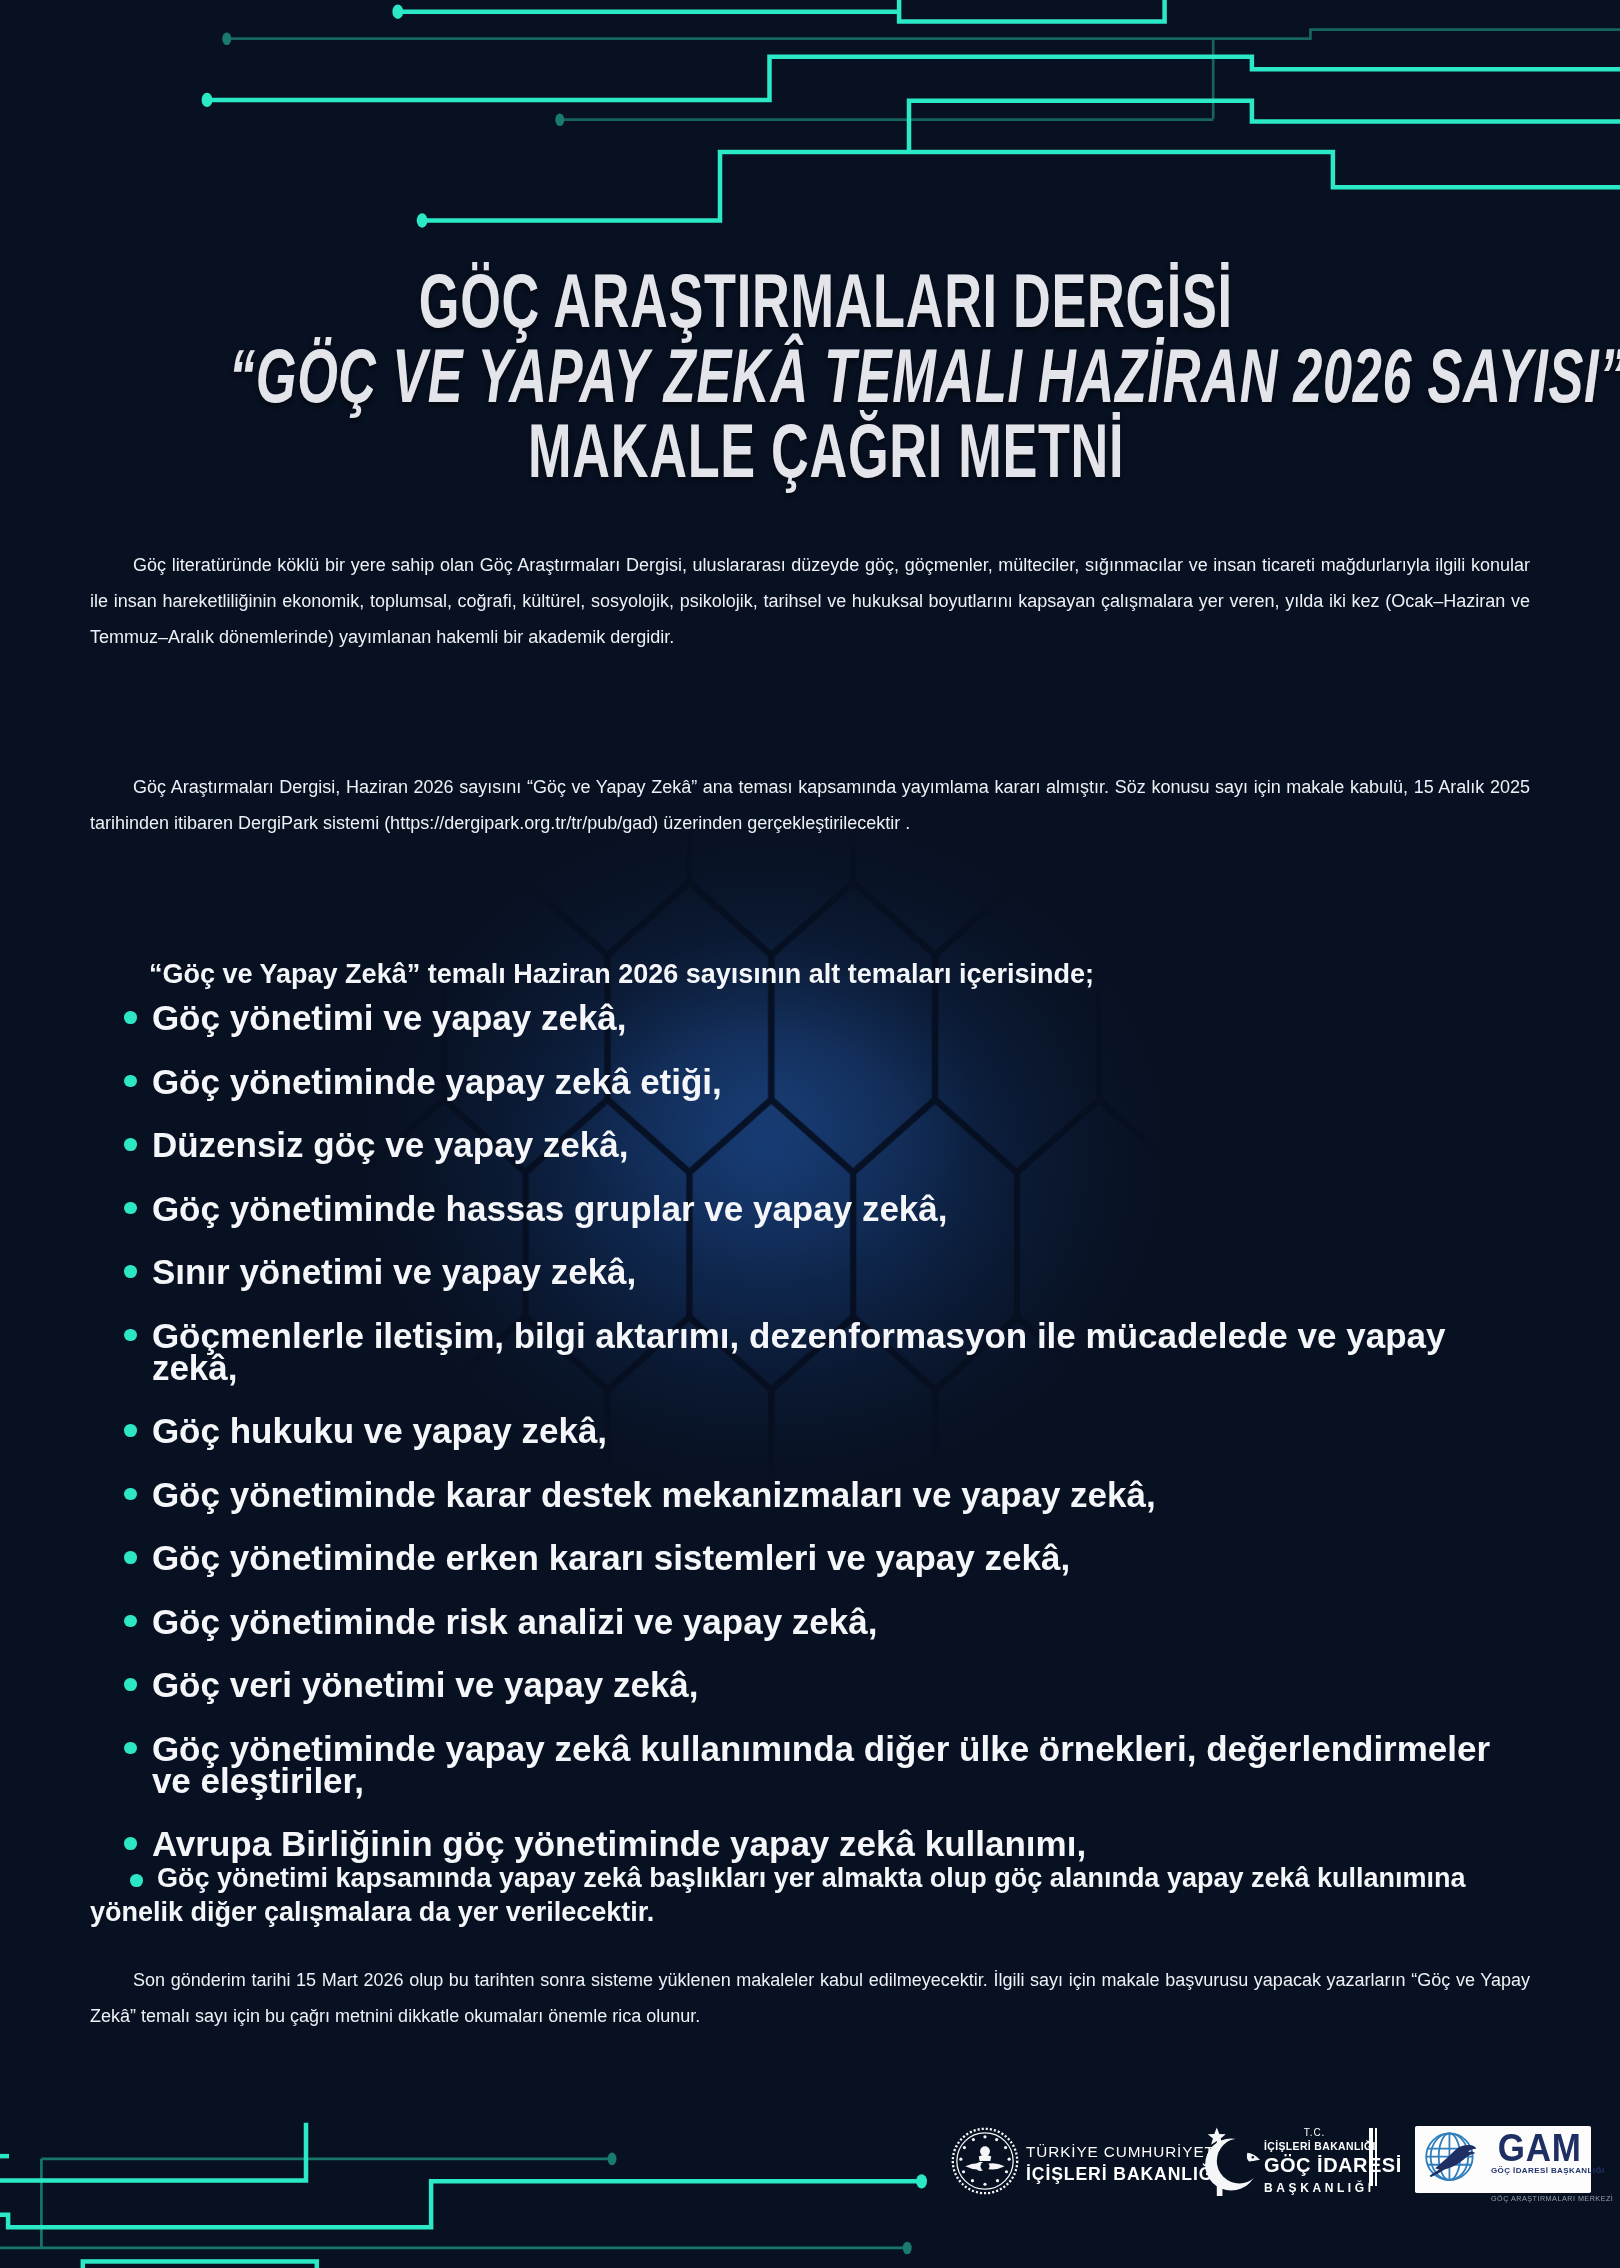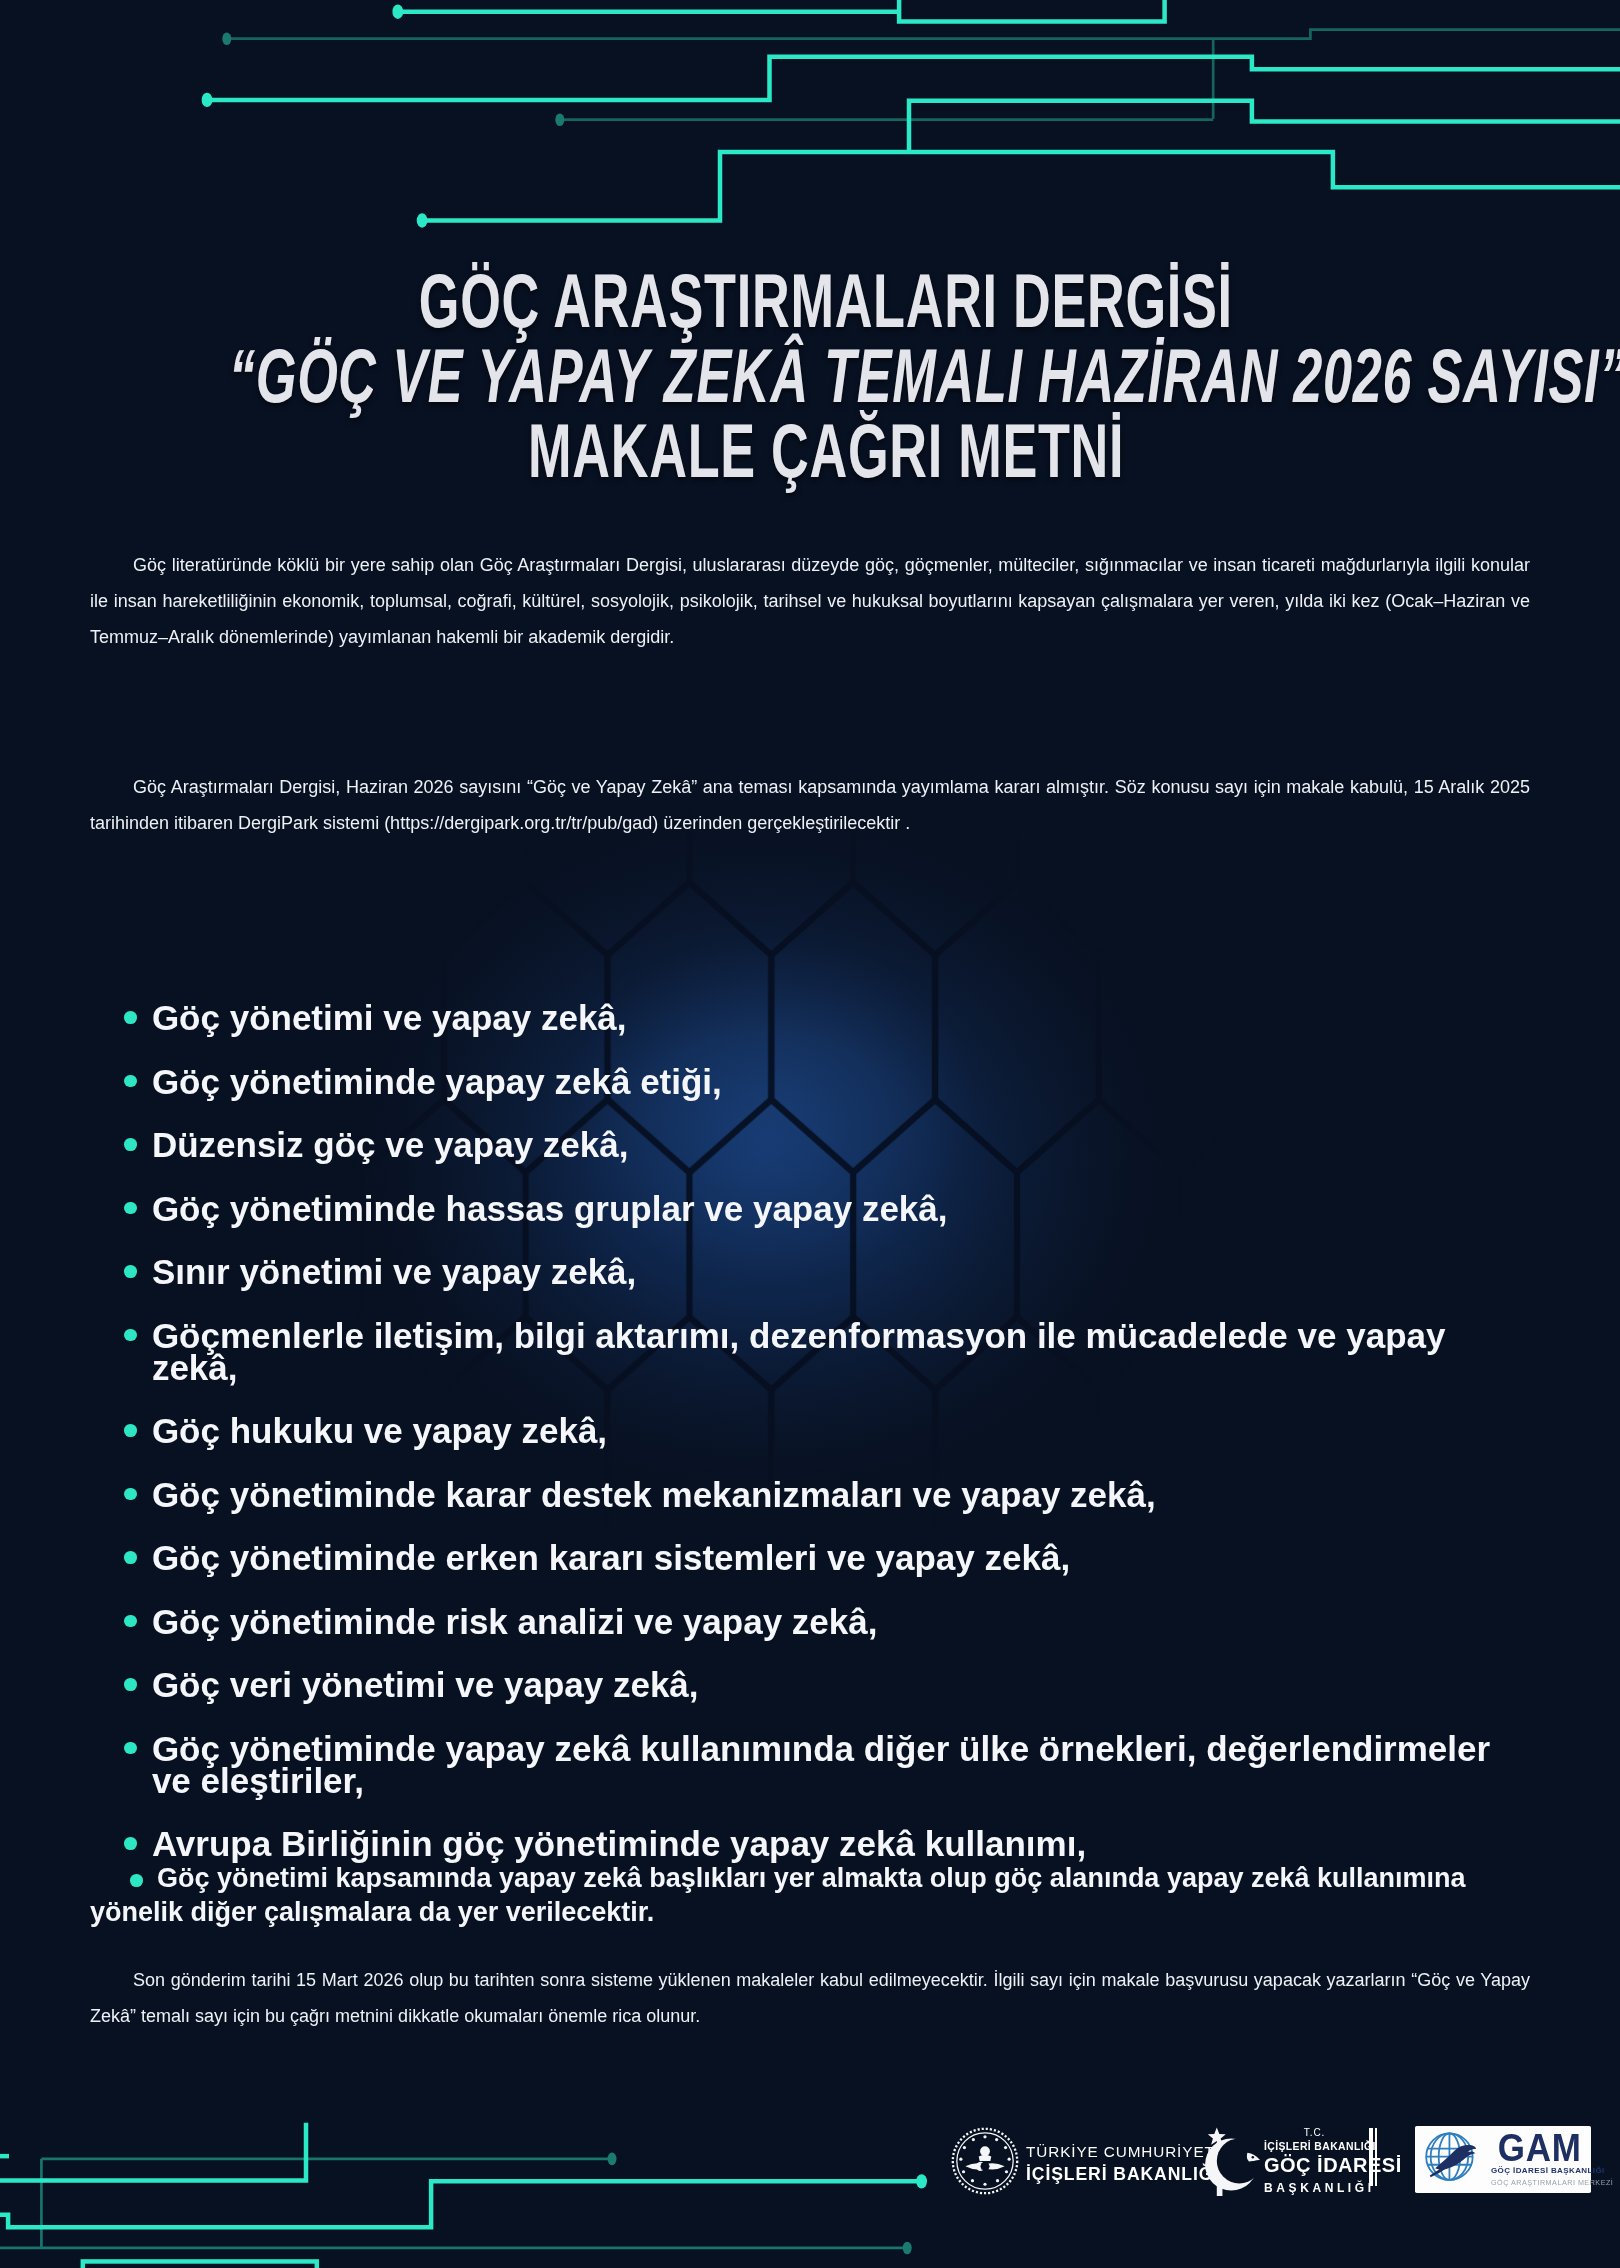--- a/index.html
+++ b/index.html
@@ -54,21 +54,21 @@
   .gid-text .t3{font-size:20px;font-weight:bold;letter-spacing:0.5px;margin-top:2.7px;}
   .gid-text .t4{font-size:12px;font-weight:bold;letter-spacing:3.6px;margin-top:3.6px;text-align:center;}
   .bars{position:absolute;left:1369px;top:12.6px;width:9px;height:58px;}
   .bars .b1{position:absolute;left:0;top:0;width:3.6px;height:58px;background:#fff;}
   .bars .b2{position:absolute;left:6.3px;top:0;width:1.8px;height:58px;background:#fff;}
   .gam-card{position:absolute;left:1415px;top:10.8px;width:176px;height:67px;background:#fdfdfd;border-radius:1.8px;}
   .gam-globe{position:absolute;left:3.6px;top:3.6px;}
   .gam-text{position:absolute;left:76px;top:4.5px;width:97px;text-align:center;color:#1d2f63;}
   .gam-text .acr{font-size:38px;font-weight:bold;line-height:36px;display:inline-block;transform:scaleX(.92);letter-spacing:0.9px;}
   .gam-text .l1{font-size:8px;font-weight:bold;letter-spacing:0.4px;margin-top:0px;color:#20336b;white-space:nowrap;}
-  .gam-text .l2{font-size:7.2px;letter-spacing:0.5px;margin-top:3px;color:#97a0ac;white-space:nowrap;}
+  .gam-text .l2{font-size:7.2px;letter-spacing:0.5px;margin-top:19px;color:#97a0ac;white-space:nowrap;}
 </style>
 </head>
 <body>
 
 <div class="page">
 
   <div class="glow"></div>
   <div class="hexwrap">
     <svg width="1134" height="882" viewBox="0 0 1260 980">
       <defs>
@@ -129,20 +129,21 @@
 
   <header class="title">
     <span class="tline"><span>GÖÇ ARAŞTIRMALARI DERGİSİ</span></span>
     <span class="tline italic"><span>“GÖÇ VE YAPAY ZEKÂ TEMALI HAZİRAN 2026 SAYISI”</span></span>
     <span class="tline"><span>MAKALE ÇAĞRI METNİ</span></span>
   </header>
 
   <p class="para" style="top:529px;">Göç literatüründe köklü bir yere sahip olan Göç Araştırmaları Dergisi, uluslararası düzeyde göç, göçmenler, mülteciler, sığınmacılar ve insan ticareti mağdurlarıyla ilgili konular ile insan hareketliliğinin ekonomik, toplumsal, coğrafi, kültürel, sosyolojik, psikolojik, tarihsel ve hukuksal boyutlarını kapsayan çalışmalara yer veren, yılda iki kez (Ocak–Haziran ve Temmuz–Aralık dönemlerinde) yayımlanan hakemli bir akademik dergidir.</p>
   <p class="para" style="top:751px;">Göç Araştırmaları Dergisi, Haziran 2026 sayısını “Göç ve Yapay Zekâ” ana teması kapsamında yayımlama kararı almıştır. Söz konusu sayı için makale kabulü, 15 Aralık 2025 tarihinden itibaren DergiPark sistemi (https://dergipark.org.tr/tr/pub/gad) üzerinden gerçekleştirilecektir .</p>
 
+  <p class="intro" style="top:932px;">“Göç ve Yapay Zekâ” temalı Haziran 2026 sayısının alt temaları içerisinde;</p>
   <ul class="themes">
     <li>
         <span class="dot"></span>
         <span>Göç yönetimi ve yapay zekâ,</span>
       </li>
     <li>
         <span class="dot"></span>
         <span>Göç yönetiminde yapay zekâ etiği,</span>
       </li>
     <li>

